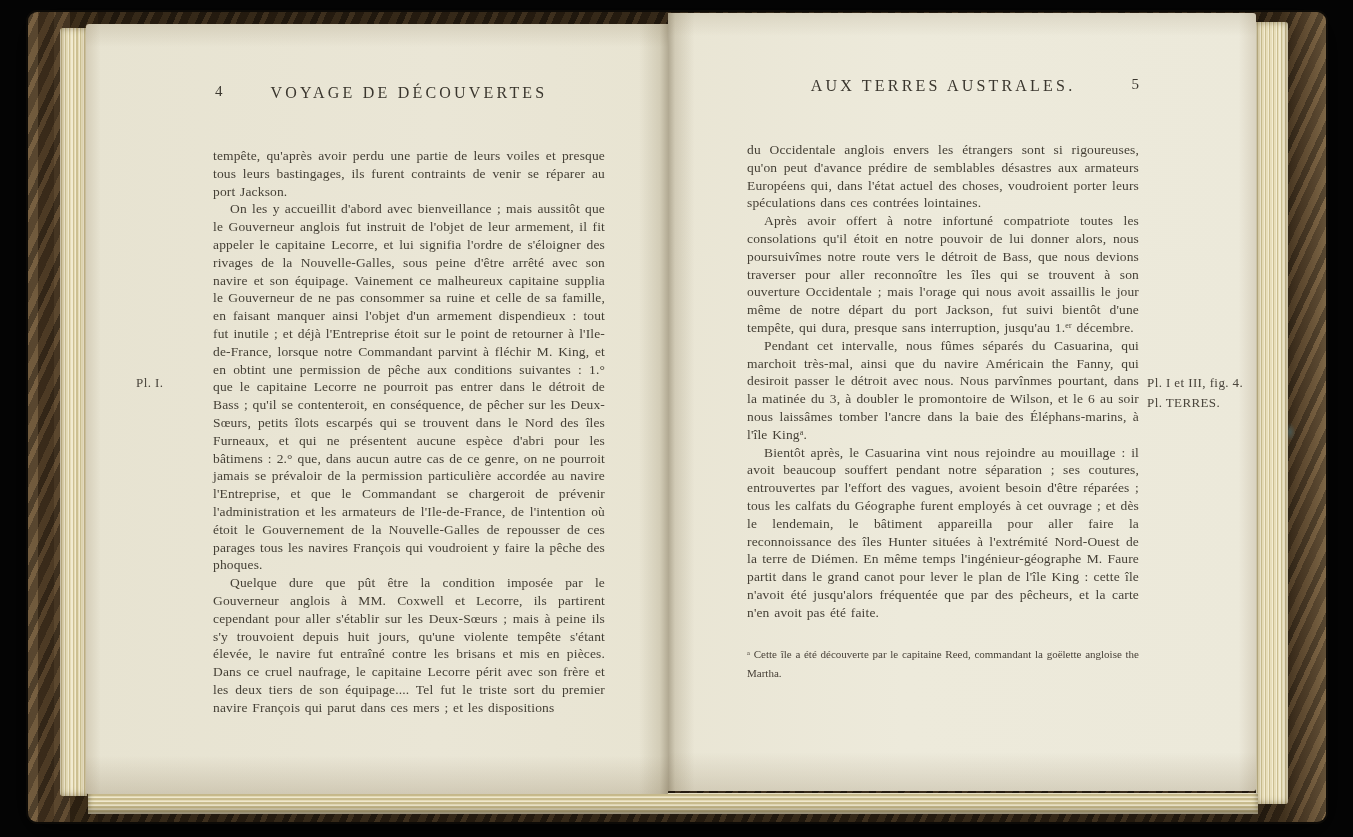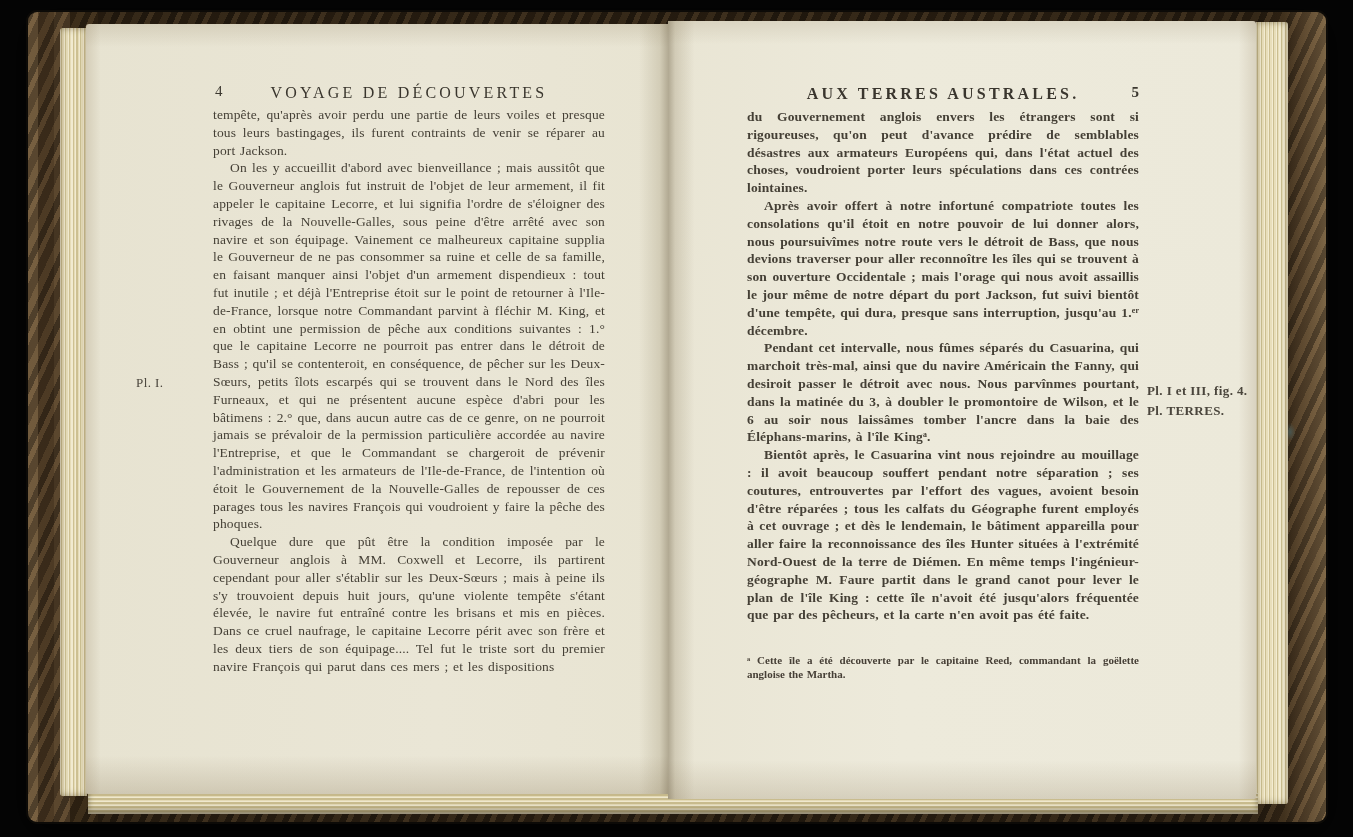--- a/index.html
+++ b/index.html
@@ -35,50 +35,50 @@
     box-shadow:inset 0 -4px 6px rgba(40,30,12,.5);}
 
   
   .page{position:absolute;color:#433e35;}
   .page-left{left:86px;top:24px;width:582px;height:770px;border-radius:3px 0 0 2px;
     background:
       linear-gradient(270deg, rgba(95,80,50,.38) 0, rgba(125,110,75,.2) 1.4%, transparent 5%),
       linear-gradient(90deg, rgba(120,95,55,.16) 0, transparent 2.5%),
       linear-gradient(180deg, rgba(110,90,55,.15) 0, transparent 3%, transparent 95%, rgba(110,90,55,.2) 100%),
       linear-gradient(90deg,#e7e3d1,#eae6d6 60%,#e8e4d2 100%);}
-  .page-right{left:668px;top:21px;width:588px;height:778px;border-radius:0 3px 2px 0;
+  .page-right{left:668px;top:13px;width:588px;height:778px;border-radius:0 3px 2px 0;
     background:
       linear-gradient(90deg, rgba(90,75,45,.4) 0, rgba(125,110,75,.22) 1.2%, transparent 4.5%),
       linear-gradient(270deg, rgba(120,95,55,.16) 0, transparent 3%),
       linear-gradient(180deg, rgba(110,90,55,.13) 0, transparent 3%, transparent 95%, rgba(110,90,55,.18) 100%),
-      linear-gradient(90deg,#e9e5d4,#edeadb 40%,#ece9da 100%); font-weight: bold;}
+      linear-gradient(90deg,#e9e5d4,#edeadb 40%,#ece9da 100%);}
 
   
   .page-head{position:absolute;height:20px;}
   .page-left .page-head{left:127px;top:60px;width:392px;}
   .page-right .page-head{left:79px;top:64px;width:392px;}
   .running-title{display:block;text-align:center;font-size:16px;letter-spacing:3.2px;
     color:#3a362e;white-space:nowrap;}
   .folio{position:absolute;top:-1px;font-size:15px;color:#3c3830;}
   .folio-left{left:2px;}
   .folio-right{right:0;}
 
   .bodytext{position:absolute;font-size:13.5px;line-height:17.8px;text-align:justify;
-    color:#443f35;word-spacing:1.2px;letter-spacing:0.15px;}
+    color:#443f35;word-spacing:1.2px;letter-spacing:0.15px;margin-top:41px;}
   .page-left .bodytext{left:127px;top:82px;width:392px;}
   .page-right .bodytext{left:79px;top:87px;width:392px;}
   .bodytext p{margin:0;}
   .bodytext p.indent{text-indent:17px;}
 
   .margin-note{position:absolute;font-size:13px;color:#4a453c;letter-spacing:0.4px;white-space:nowrap;}
   .note-pl1{left:50px;top:351px;}
   .note-pl-i-iii{left:479px;top:362px;}
   .note-pl-xxxii{left:479px;top:382px;}
 
-  .footnote{position:absolute;left:79px;top:632px;width:392px;font-size:11px;line-height:14px;
+  .footnote{position:absolute;left:79px;top:632px;width:392px;font-size:11px;line-height:19px;
     text-align:justify;color:#463f36;word-spacing:0.8px;}
 </style>
 </head>
 <body>
 
 <div class="stage">
 
   <div class="book-cover"></div>
   <div class="edges-left"></div>
   <div class="edges-right"></div>
@@ -96,21 +96,21 @@
     </div>
     <div class="margin-note note-pl1">Pl. I.</div>
   </div>
 
   <div class="page page-right">
     <div class="page-head">
       <span class="running-title">AUX TERRES AUSTRALES.</span>
       <span class="folio folio-right">5</span>
     </div>
     <div class="bodytext">
-      <p>du Gouvernement anglois envers les étrangers sont si rigoureuses, qu'on peut d'avance prédire de semblables désastres aux armateurs Européens qui, dans l'état actuel des choses, voudroient porter leurs spéculations dans ces contrées lointaines.</p>
+      <p>du Occidentale anglois envers les étrangers sont si rigoureuses, qu'on peut d'avance prédire de semblables désastres aux armateurs Européens qui, dans l'état actuel des choses, voudroient porter leurs spéculations dans ces contrées lointaines.</p>
       <p class="indent">Après avoir offert à notre infortuné compatriote toutes les consolations qu'il étoit en notre pouvoir de lui donner alors, nous poursuivîmes notre route vers le détroit de Bass, que nous devions traverser pour aller reconnoître les îles qui se trouvent à son ouverture Occidentale ; mais l'orage qui nous avoit assaillis le jour même de notre départ du port Jackson, fut suivi bientôt d'une tempête, qui dura, presque sans interruption, jusqu'au 1.ᵉʳ décembre.</p>
       <p class="indent">Pendant cet intervalle, nous fûmes séparés du Casuarina, qui marchoit très-mal, ainsi que du navire Américain the Fanny, qui desiroit passer le détroit avec nous. Nous parvînmes pourtant, dans la matinée du 3, à doubler le promontoire de Wilson, et le 6 au soir nous laissâmes tomber l'ancre dans la baie des Éléphans-marins, à l'île Kingᵃ.</p>
       <p class="indent">Bientôt après, le Casuarina vint nous rejoindre au mouillage : il avoit beaucoup souffert pendant notre séparation ; ses coutures, entrouvertes par l'effort des vagues, avoient besoin d'être réparées ; tous les calfats du Géographe furent employés à cet ouvrage ; et dès le lendemain, le bâtiment appareilla pour aller faire la reconnoissance des îles Hunter situées à l'extrémité Nord-Ouest de la terre de Diémen. En même temps l'ingénieur-géographe M. Faure partit dans le grand canot pour lever le plan de l'île King : cette île n'avoit été jusqu'alors fréquentée que par des pêcheurs, et la carte n'en avoit pas été faite.</p>
     </div>
     <div class="margin-note note-pl-i-iii">Pl. I et III, fig. 4.</div>
     <div class="margin-note note-pl-xxxii">Pl. TERRES.</div>
     <div class="footnote">ᵃ Cette île a été découverte par le capitaine Reed, commandant la goëlette angloise the Martha.</div>
   </div>
 
 </div>

